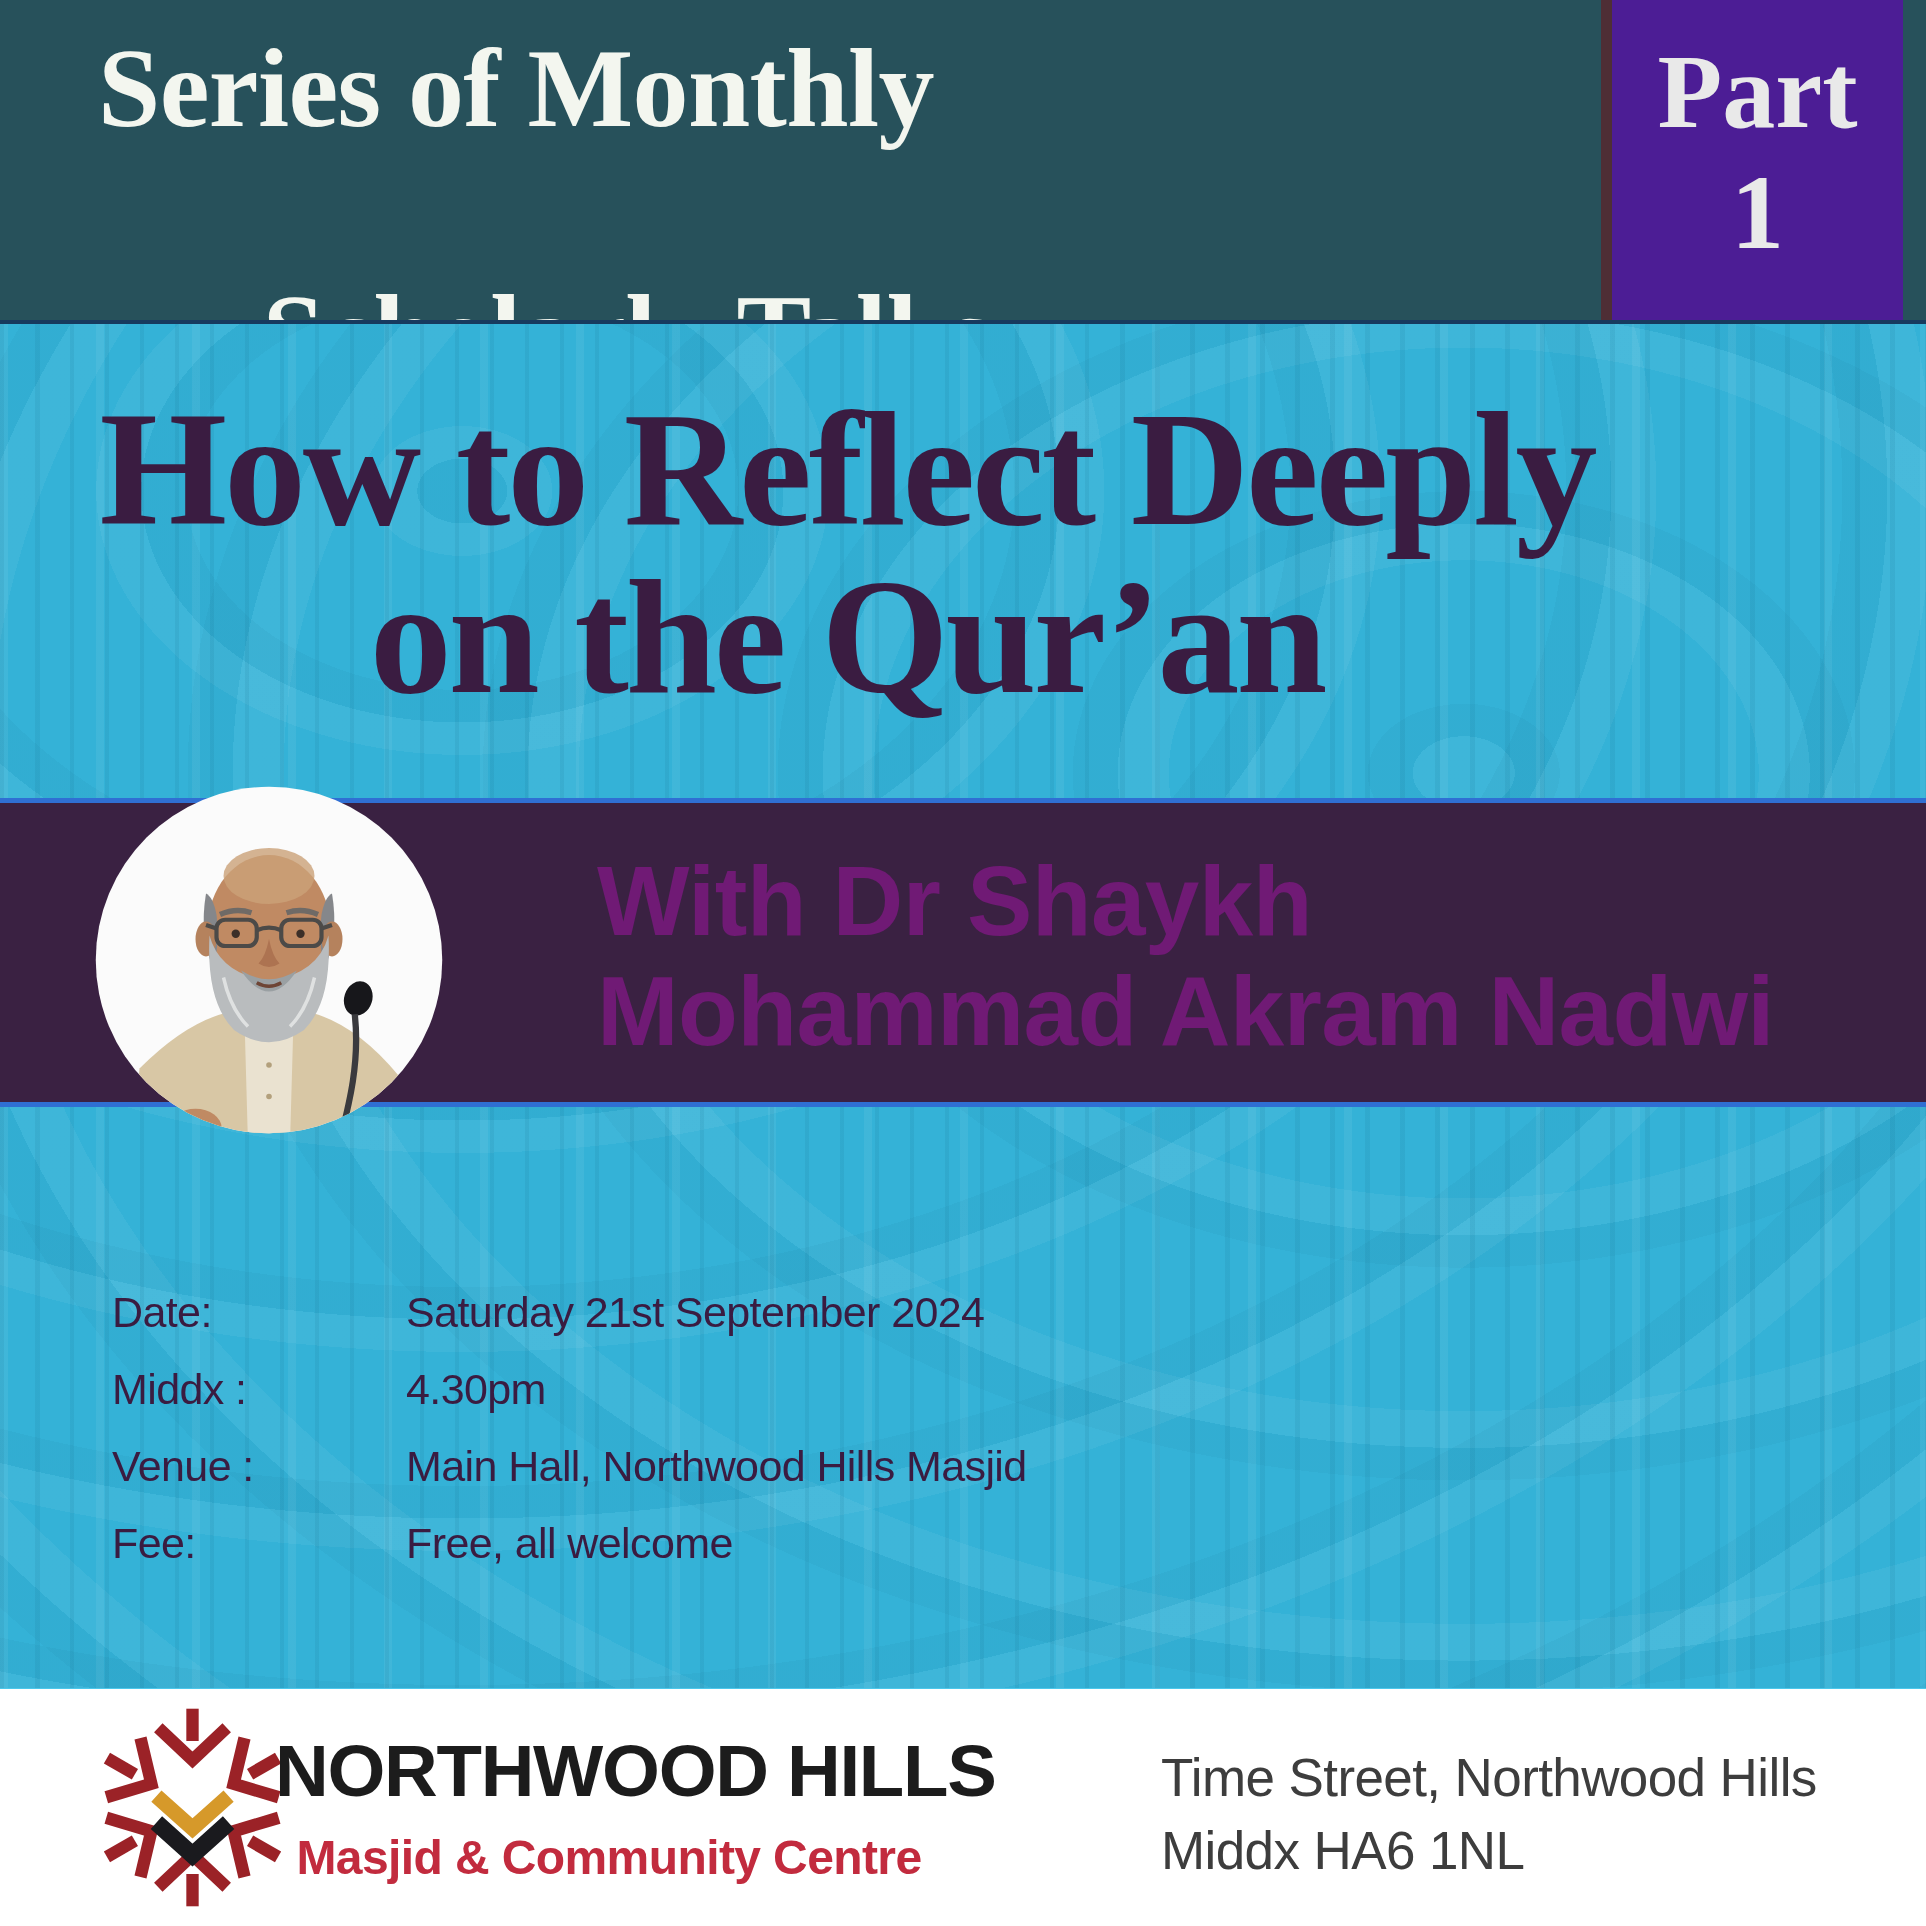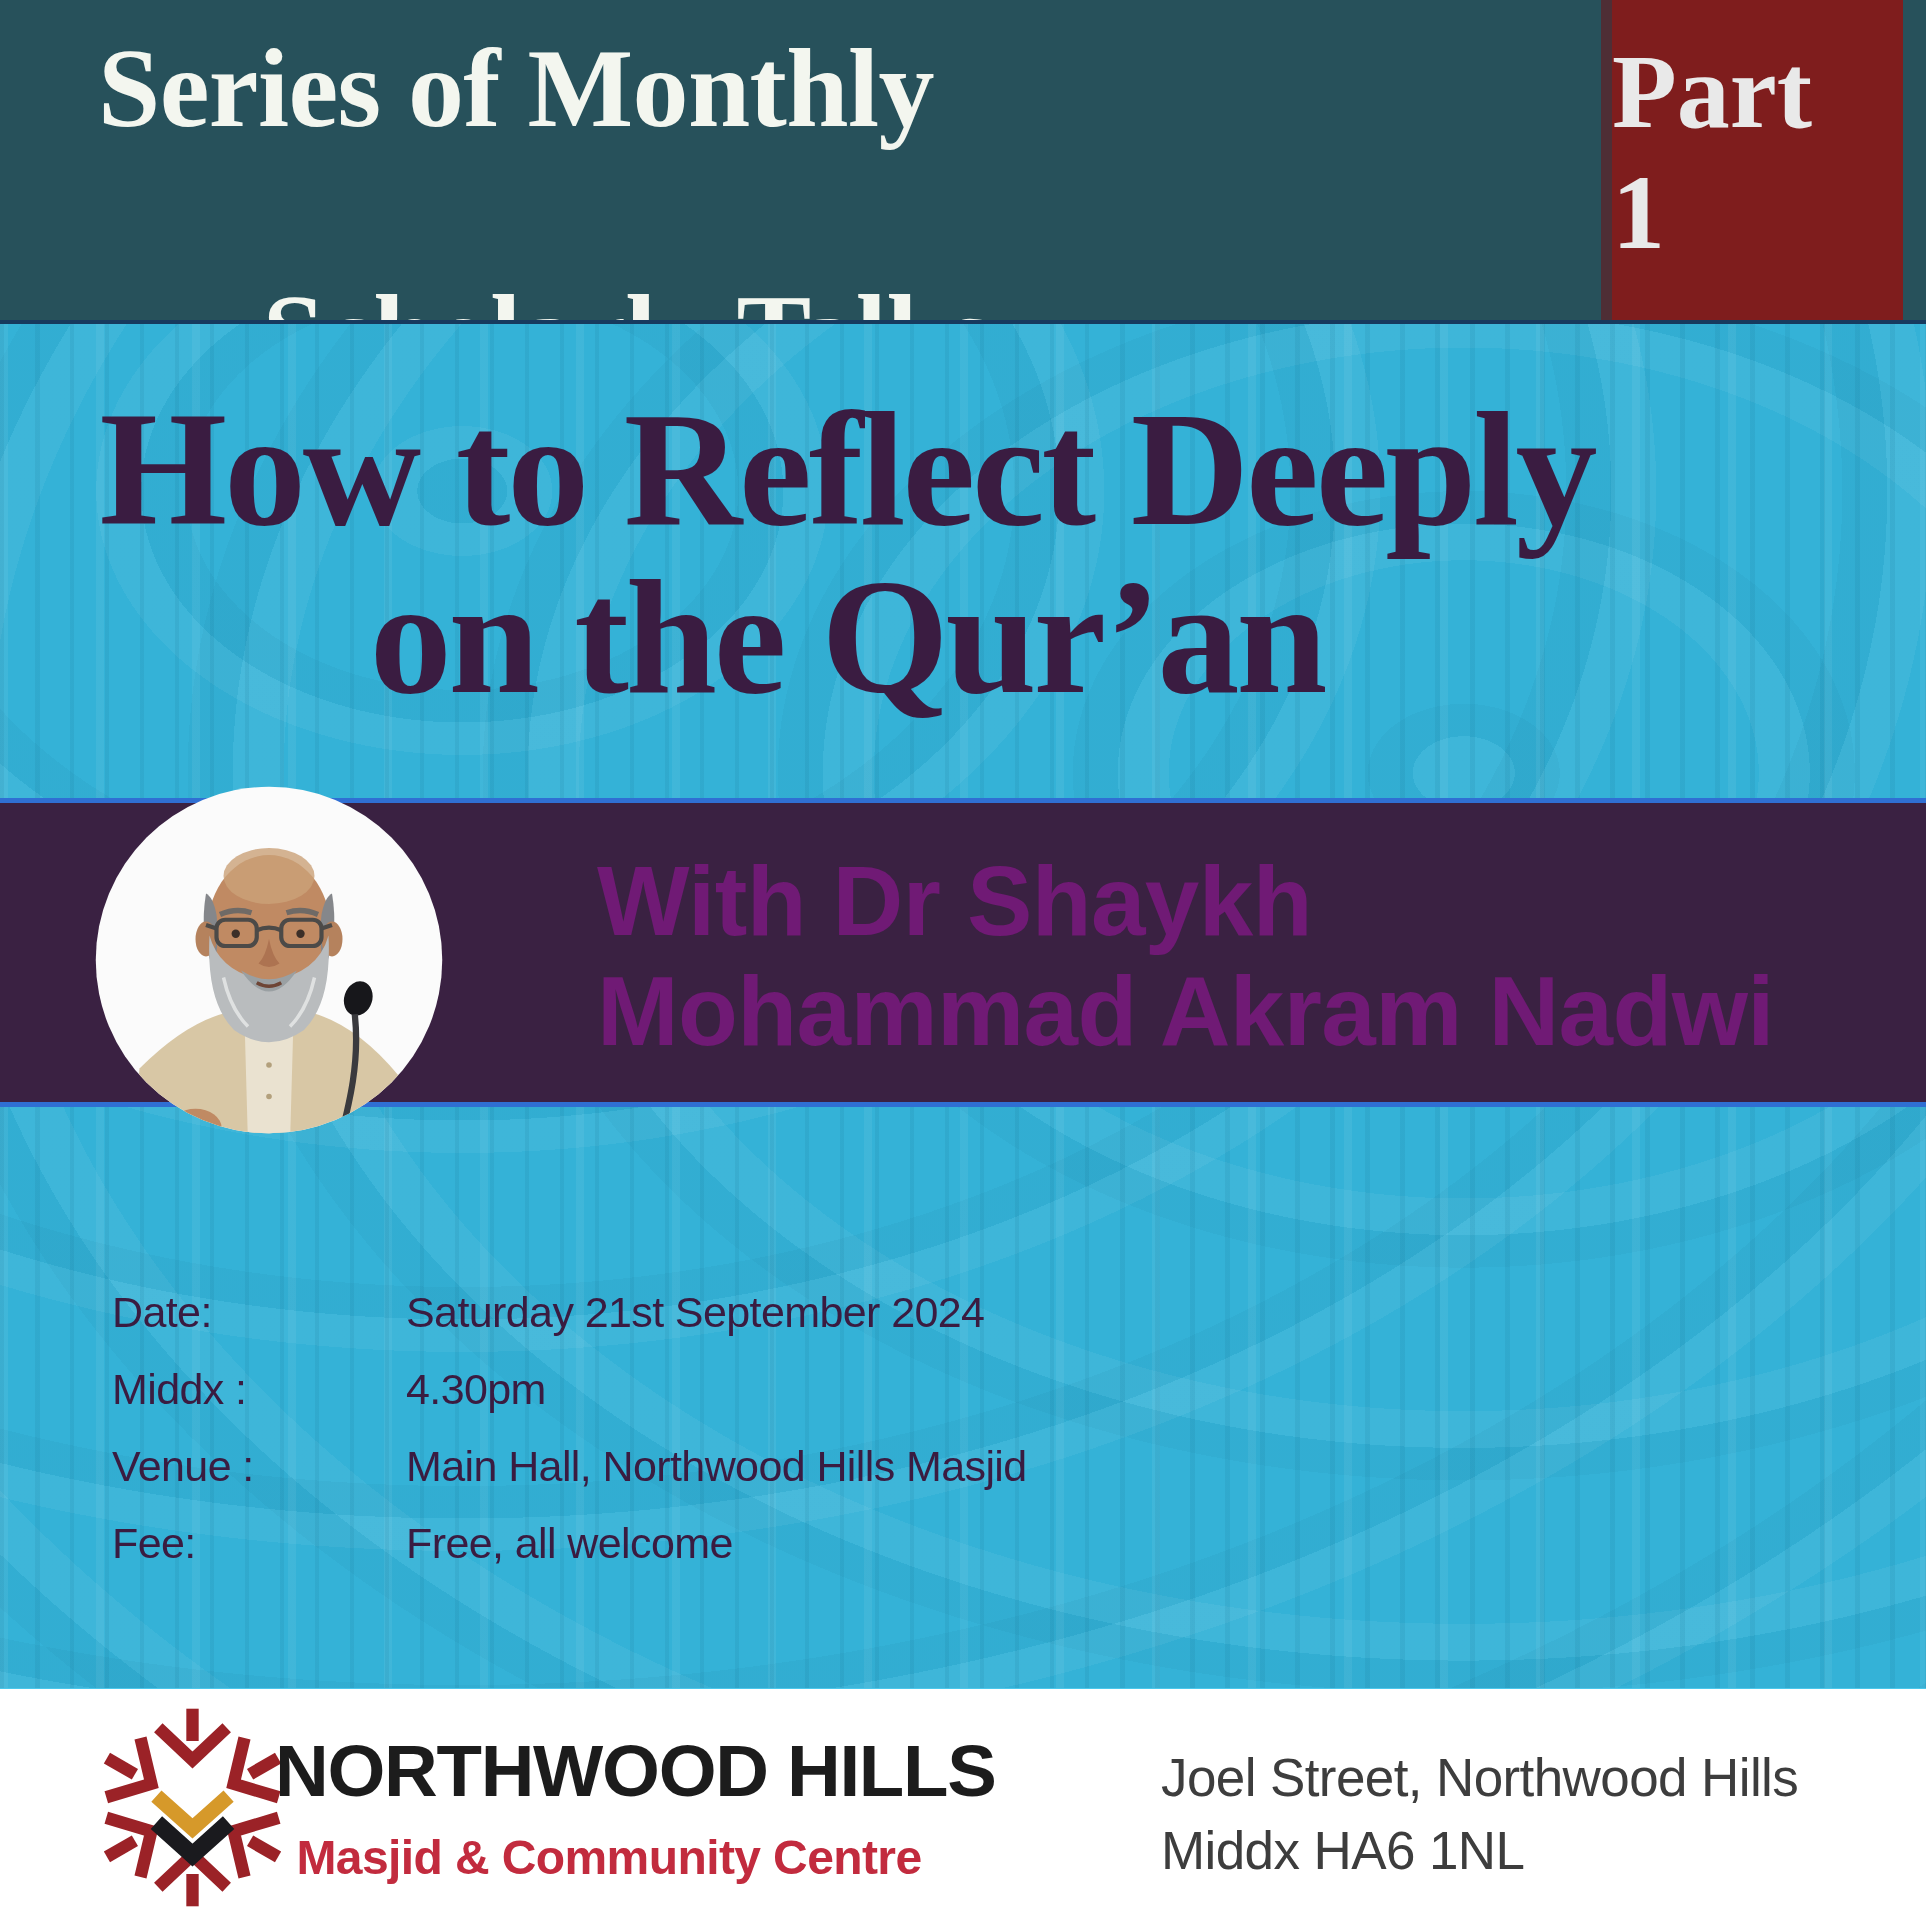--- a/index.html
+++ b/index.html
@@ -14,21 +14,22 @@
     background:#27515b;
   }
   .series-title{
     position:absolute;left:98px;top:27px;
     font-family:"Liberation Serif", serif;
     font-weight:bold;font-size:112px;line-height:123px;
     color:#f3f6ef;letter-spacing:-0.6px;white-space:pre;
   }
   .part-box{
     position:absolute;left:1601px;top:0;width:302px;height:320px;
-    background:#7f1d1d;border-left:11px solid #4e2e35;box-sizing:border-box;
+    background:#4c1d95;border-left:11px solid #4e2e35;box-sizing:border-box;
+    text-align:center;
   }
   .part-box .part-text{
     margin-top:31px;
     font-family:"Liberation Serif", serif;font-weight:bold;
     font-size:106px;line-height:121px;color:#e9e9e9;
   }
   .navy-line{
     position:absolute;left:0;top:320px;width:1926px;height:4.5px;background:#173a5e;
   }
   
@@ -237,16 +238,16 @@
       <path d="M62,98 L100,132 L138,98" stroke="#d6992a" stroke-width="16" fill="none"></path>
       <path d="M62,126 L100,160 L138,126" stroke="#1a1a1e" stroke-width="18" fill="none"></path>
     </svg>
   </div>
 
   <div class="org-block">
     <div class="org-name">NORTHWOOD HILLS</div>
     <div class="org-tagline">Masjid &amp; Community Centre</div>
   </div>
 
-  <div class="address"><span>Joel Street, Northwood Hills</span><br><span>Middx HA6 1NL</span></div>
+  <div class="address"><span>Time Street, Northwood Hills</span><br><span>Middx HA6 1NL</span></div>
 
 </div>
 
 
 </body></html>

